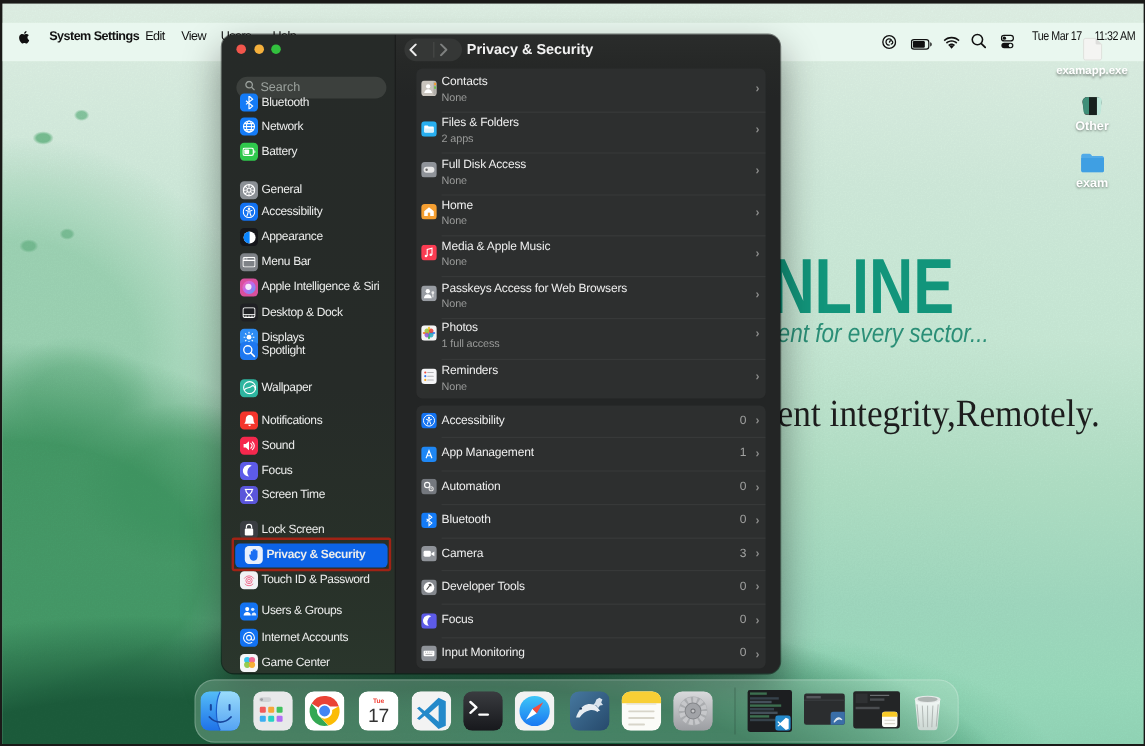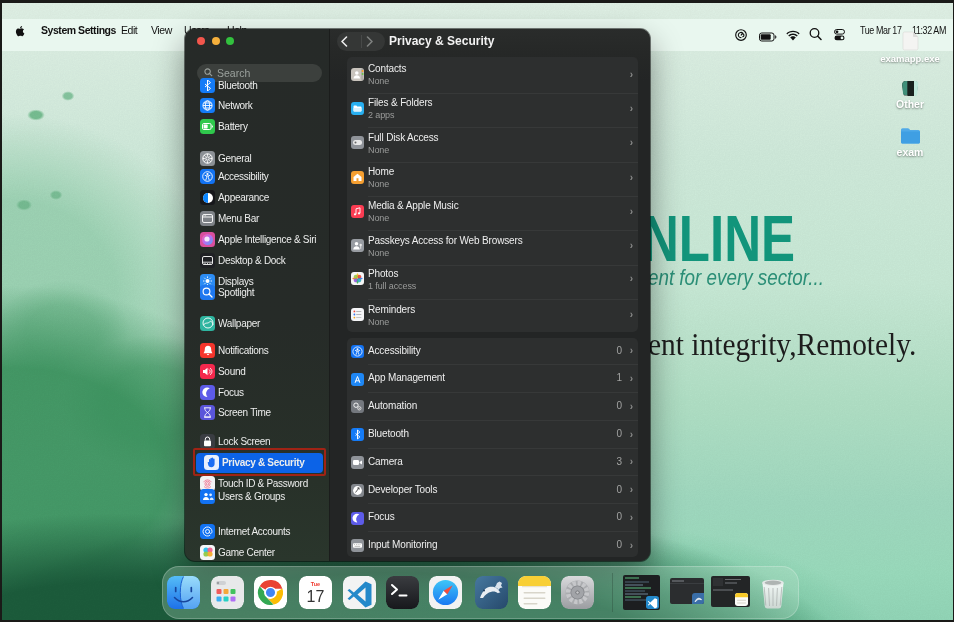--- a/index.html
+++ b/index.html
@@ -250,21 +250,21 @@
           </span>Privacy &amp; Security</div>
 <div class="srow" style="top:444.4px"><span class="ic" style="background:#f2f3f5">
             <svg width="11" height="11" viewBox="0 0 11 11">
               <g fill="none" stroke="#f06d8d" stroke-width=".8">
                 <circle cx="5.5" cy="5.8" r="1.2"></circle>
                 <circle cx="5.5" cy="5.8" r="2.6"></circle>
                 <path d="M1.5 4.2a4.6 4.6 0 018 0M2 8.5a4.6 4.6 0 007 0"></path>
               </g>
             </svg>
           </span>Touch ID &amp; Password</div>
-<div class="srow" style="top:457px"><span class="ic" style="background:#1272f2">
+<div class="srow" style="top:470px"><span class="ic" style="background:#1272f2">
             <svg width="12" height="9" viewBox="0 0 12 9">
               <circle cx="4" cy="2.6" r="1.7" fill="#fff"></circle>
               <path d="M1 8c0-1.8 1.3-3 3-3s3 1.2 3 3z" fill="#fff"></path>
               <circle cx="8.6" cy="2.8" r="1.4" fill="#fff" opacity=".85"></circle>
               <path d="M7.5 8c.2-1.5 1-2.5 2.2-2.5 1 0 1.8.9 2 2.5z" fill="#fff" opacity=".85"></path>
             </svg>
           </span>Users &amp; Groups</div>
 <div class="srow" style="top:492.7px"><span class="ic" style="background:#1272f2">
             <svg width="11" height="11" viewBox="0 0 11 11">
               <circle cx="5.5" cy="5.5" r="2" fill="none" stroke="#fff" stroke-width=".9"></circle>

